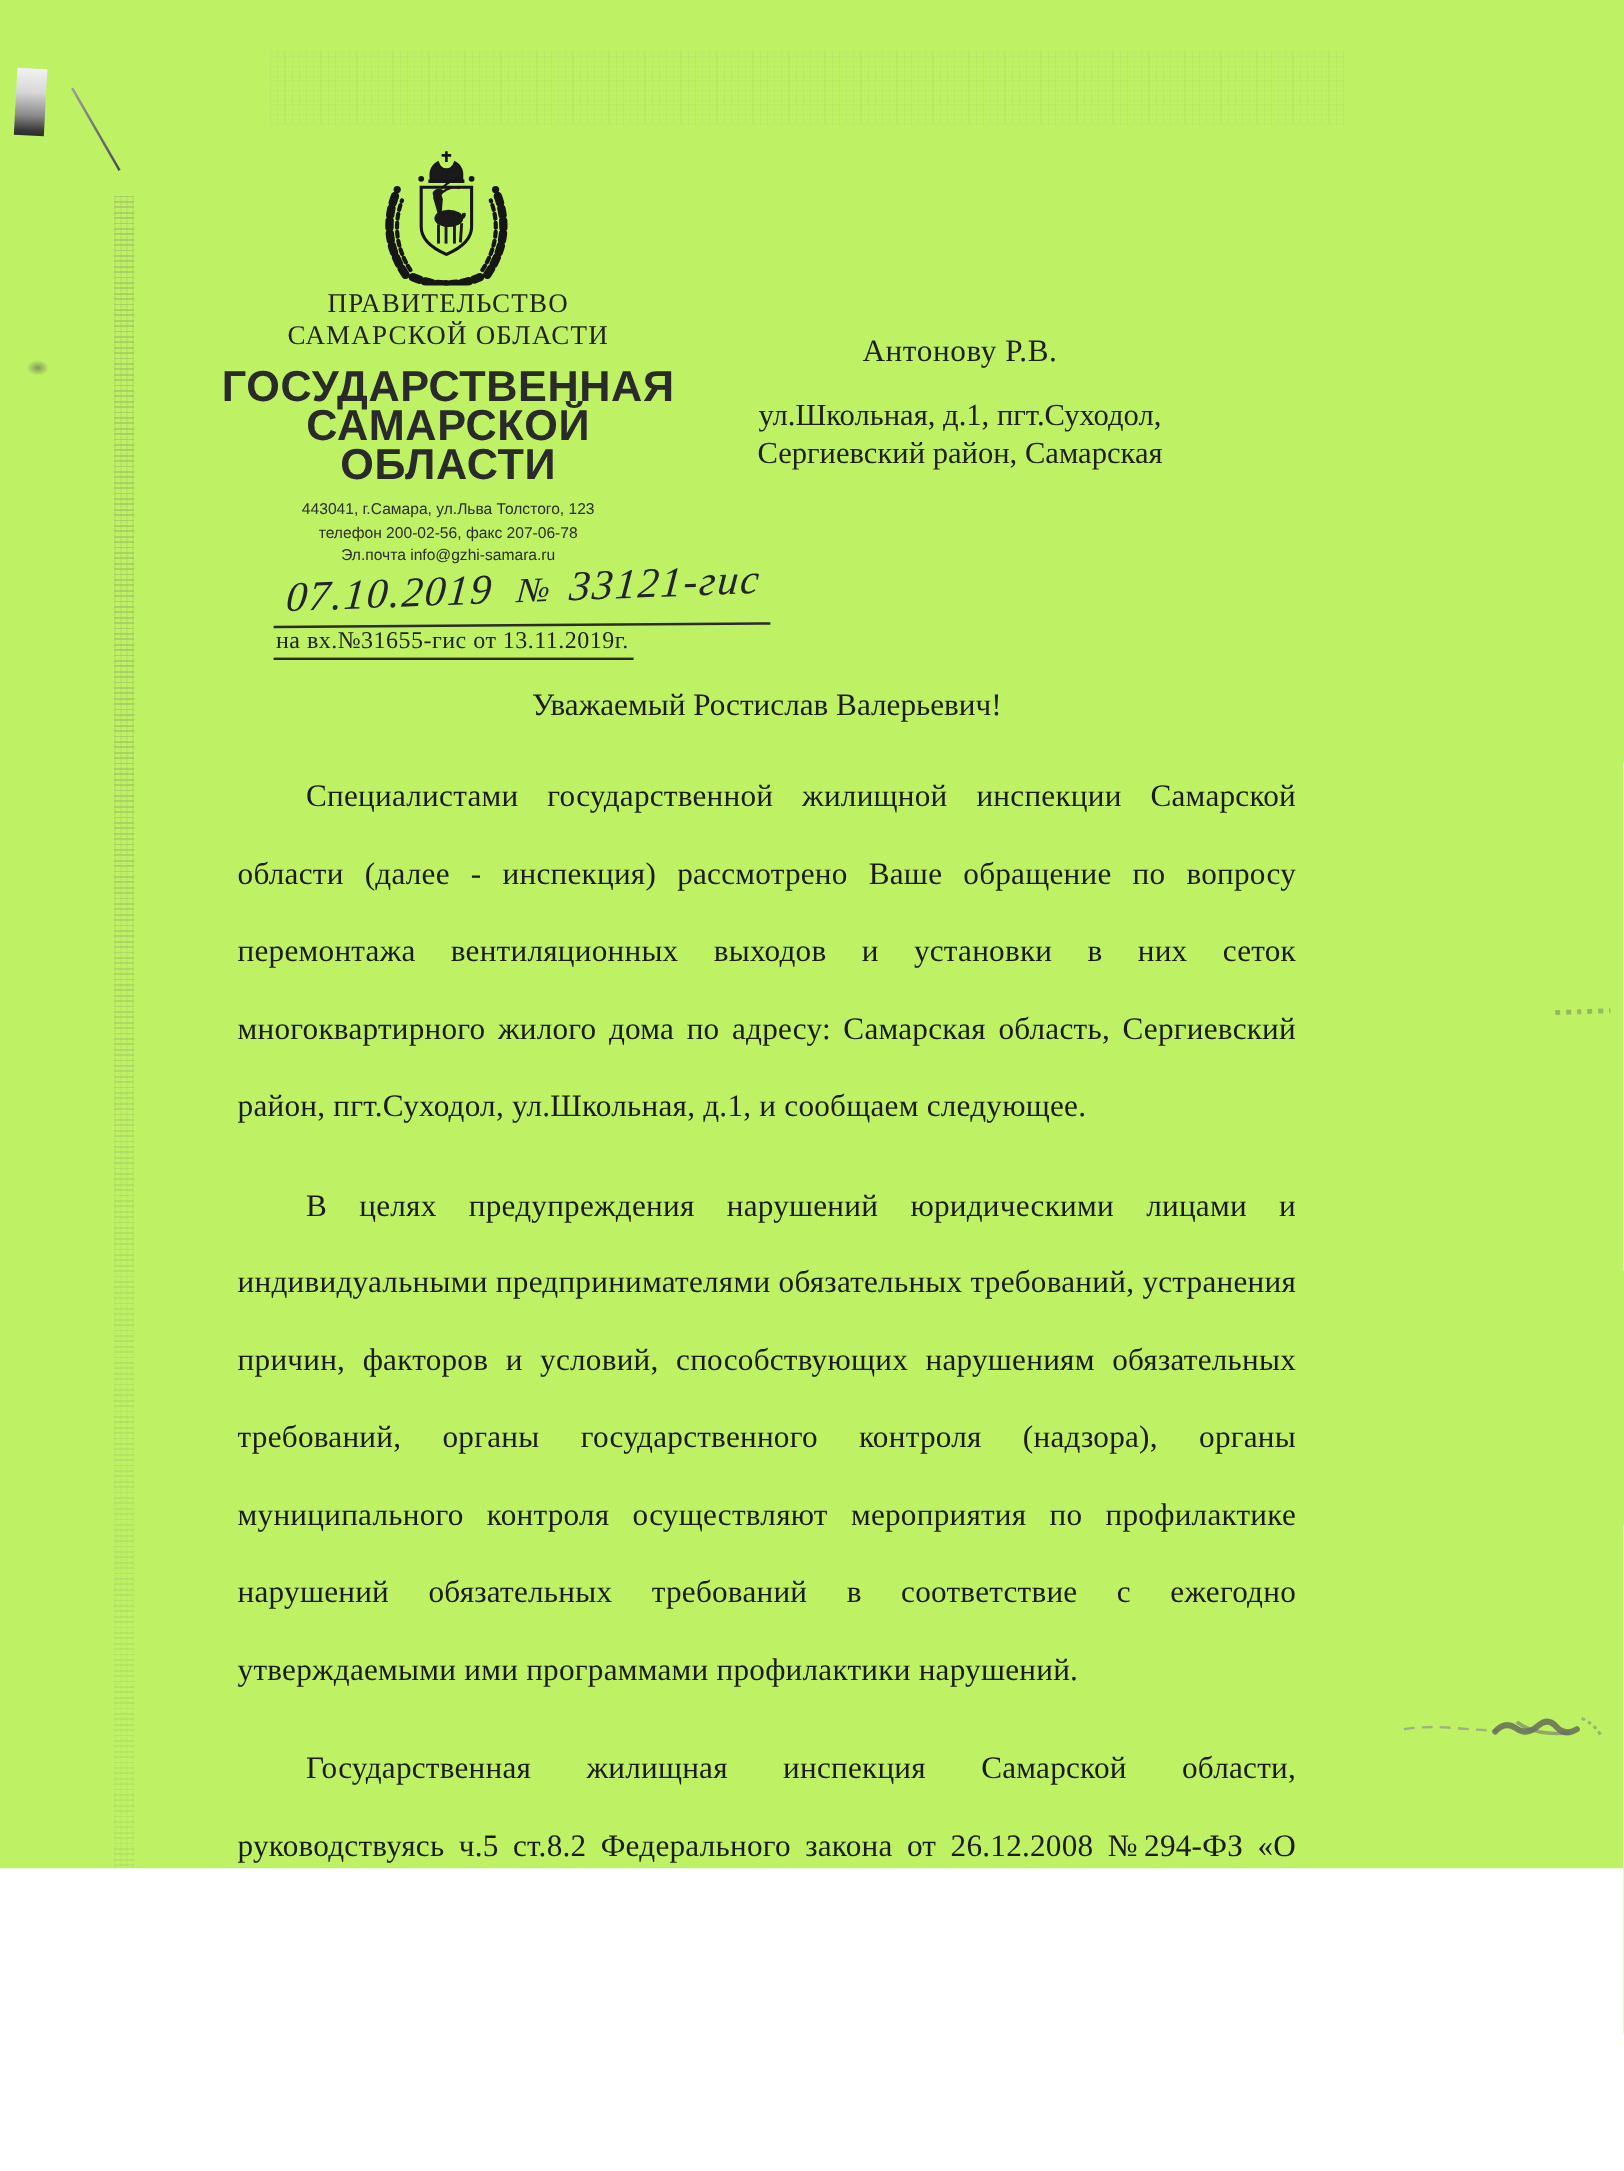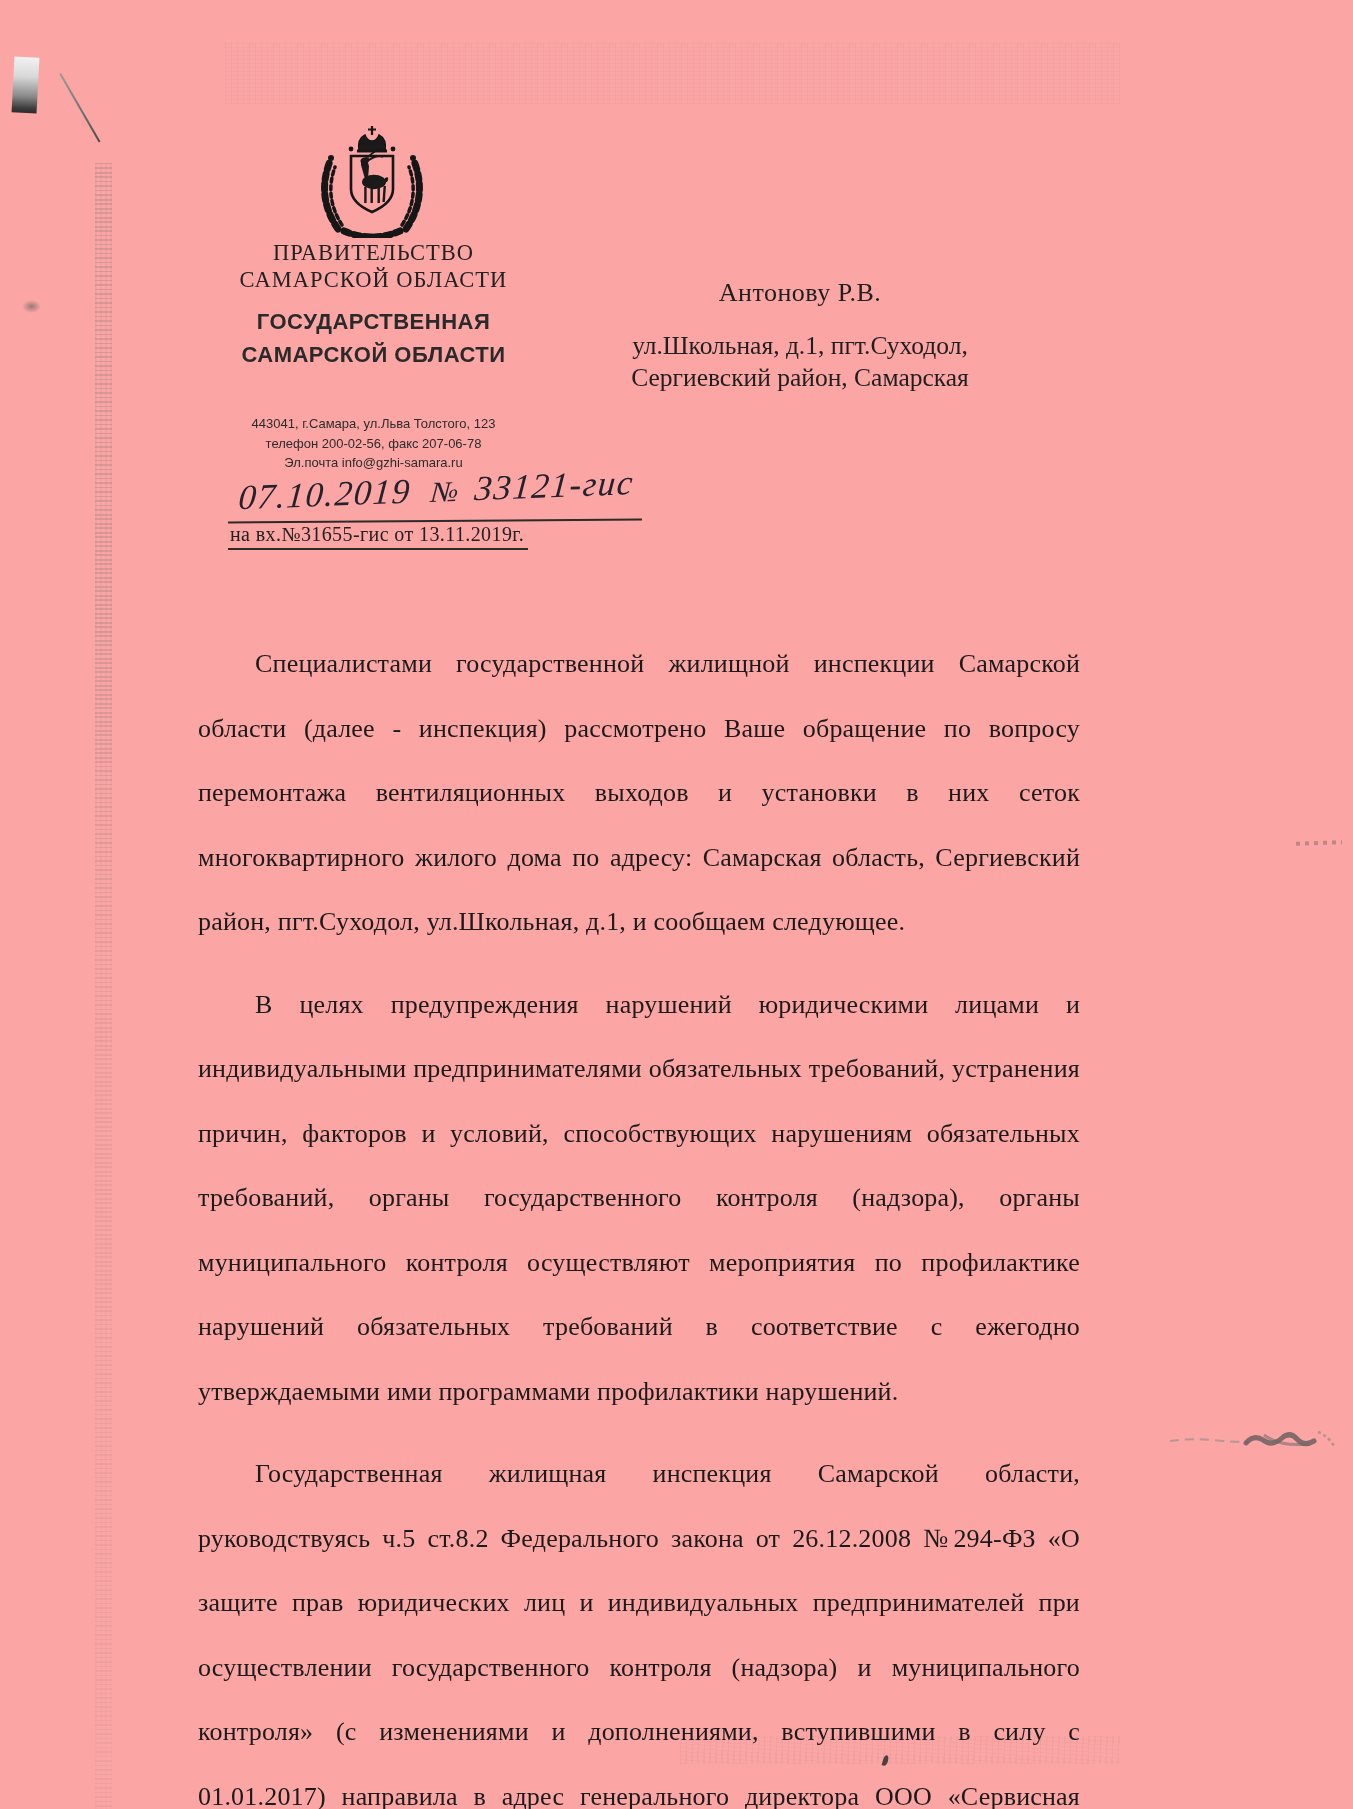--- a/index.html
+++ b/index.html
@@ -1,19 +1,19 @@
 <!DOCTYPE html>
 <html lang="ru"><head>
 <meta charset="utf-8">
 <style>
   html,body{margin:0;padding:0;background:#ffffff;}
   .page{
     position:relative;
-    width:1353px;height:1809px;
-    background:#fca5a5;
+    width:1353px;height:1557px;
+    background:#bef264;
     overflow:hidden;
     font-family:"Liberation Serif", serif;
     color:#1d1d1d;
   }
 
   
   .corner-mark{
     position:absolute;left:13px;top:57px;width:25px;height:56px;
     background:linear-gradient(180deg,#f2f2f2 0%,#d8d8d8 35%,#8a8a8a 70%,#3a3a3a 92%,#2c2c2c 100%);
     transform:rotate(3deg);
@@ -65,21 +65,21 @@
   
   .emblem{position:absolute;left:308px;top:124px;width:128px;height:114px;}
   .gov-name{
     position:absolute;left:176px;top:239px;width:395px;
     text-align:center;font-size:22.5px;line-height:27px;letter-spacing:1px;color:#222;
   }
   .org-name{
     position:absolute;left:166px;top:306px;width:415px;
     text-align:center;
     font-family:"Liberation Sans", sans-serif;font-weight:bold;
-    font-size:22px;line-height:32.5px;letter-spacing:.5px;color:#2a2a2a;
+    font-size:36px;line-height:32.5px;letter-spacing:.5px;color:#2a2a2a;
   }
   .contacts{
     position:absolute;left:176px;top:414px;width:395px;
     text-align:center;
     font-family:"Liberation Sans", sans-serif;
     font-size:13px;line-height:19.5px;color:#2c2c2c;
   }
   .hand-ref{
     position:absolute;left:238px;top:470px;width:430px;height:50px;
     font-style:italic;
@@ -202,20 +202,21 @@
   <div class="hand-underline"></div>
 
   <div class="incoming-ref">на вх.№31655-гис от 13.11.2019г.</div>
 
   <div class="recipient-name">Антонову Р.В.</div>
   <div class="recipient-address">
     <div>ул.Школьная, д.1, пгт.Суходол,</div>
     <div>Сергиевский район, Самарская</div>
   </div>
 
+  <div class="salutation">Уважаемый Ростислав Валерьевич!</div>
 
   <div class="letter-body">
     <p>Специалистами государственной жилищной инспекции Самарской области (далее - инспекция) рассмотрено Ваше обращение по вопросу перемонтажа вентиляционных выходов и установки в них сеток многоквартирного жилого дома по адресу: Самарская область, Сергиевский район, пгт.Суходол, ул.Школьная, д.1, и сообщаем следующее.</p>
     <p>В целях предупреждения нарушений юридическими лицами и индивидуальными предпринимателями обязательных требований, устранения причин, факторов и условий, способствующих нарушениям обязательных требований, органы государственного контроля (надзора), органы муниципального контроля осуществляют мероприятия по профилактике нарушений обязательных требований в соответствие с ежегодно утверждаемыми ими программами профилактики нарушений.</p>
     <p>Государственная жилищная инспекция Самарской области, руководствуясь ч.5 ст.8.2 Федерального закона от 26.12.2008 №294-ФЗ «О защите прав юридических лиц и индивидуальных предпринимателей при осуществлении государственного контроля (надзора) и муниципального контроля» (с изменениями и дополнениями, вступившими в силу с 01.01.2017) направила в адрес генерального директора ООО «Сервисная Коммунальная Компания» Полоумова А.В. предостережение о недопустимости нарушения обязательных</p>
   </div>
 
 </div>
 
 </body></html>

